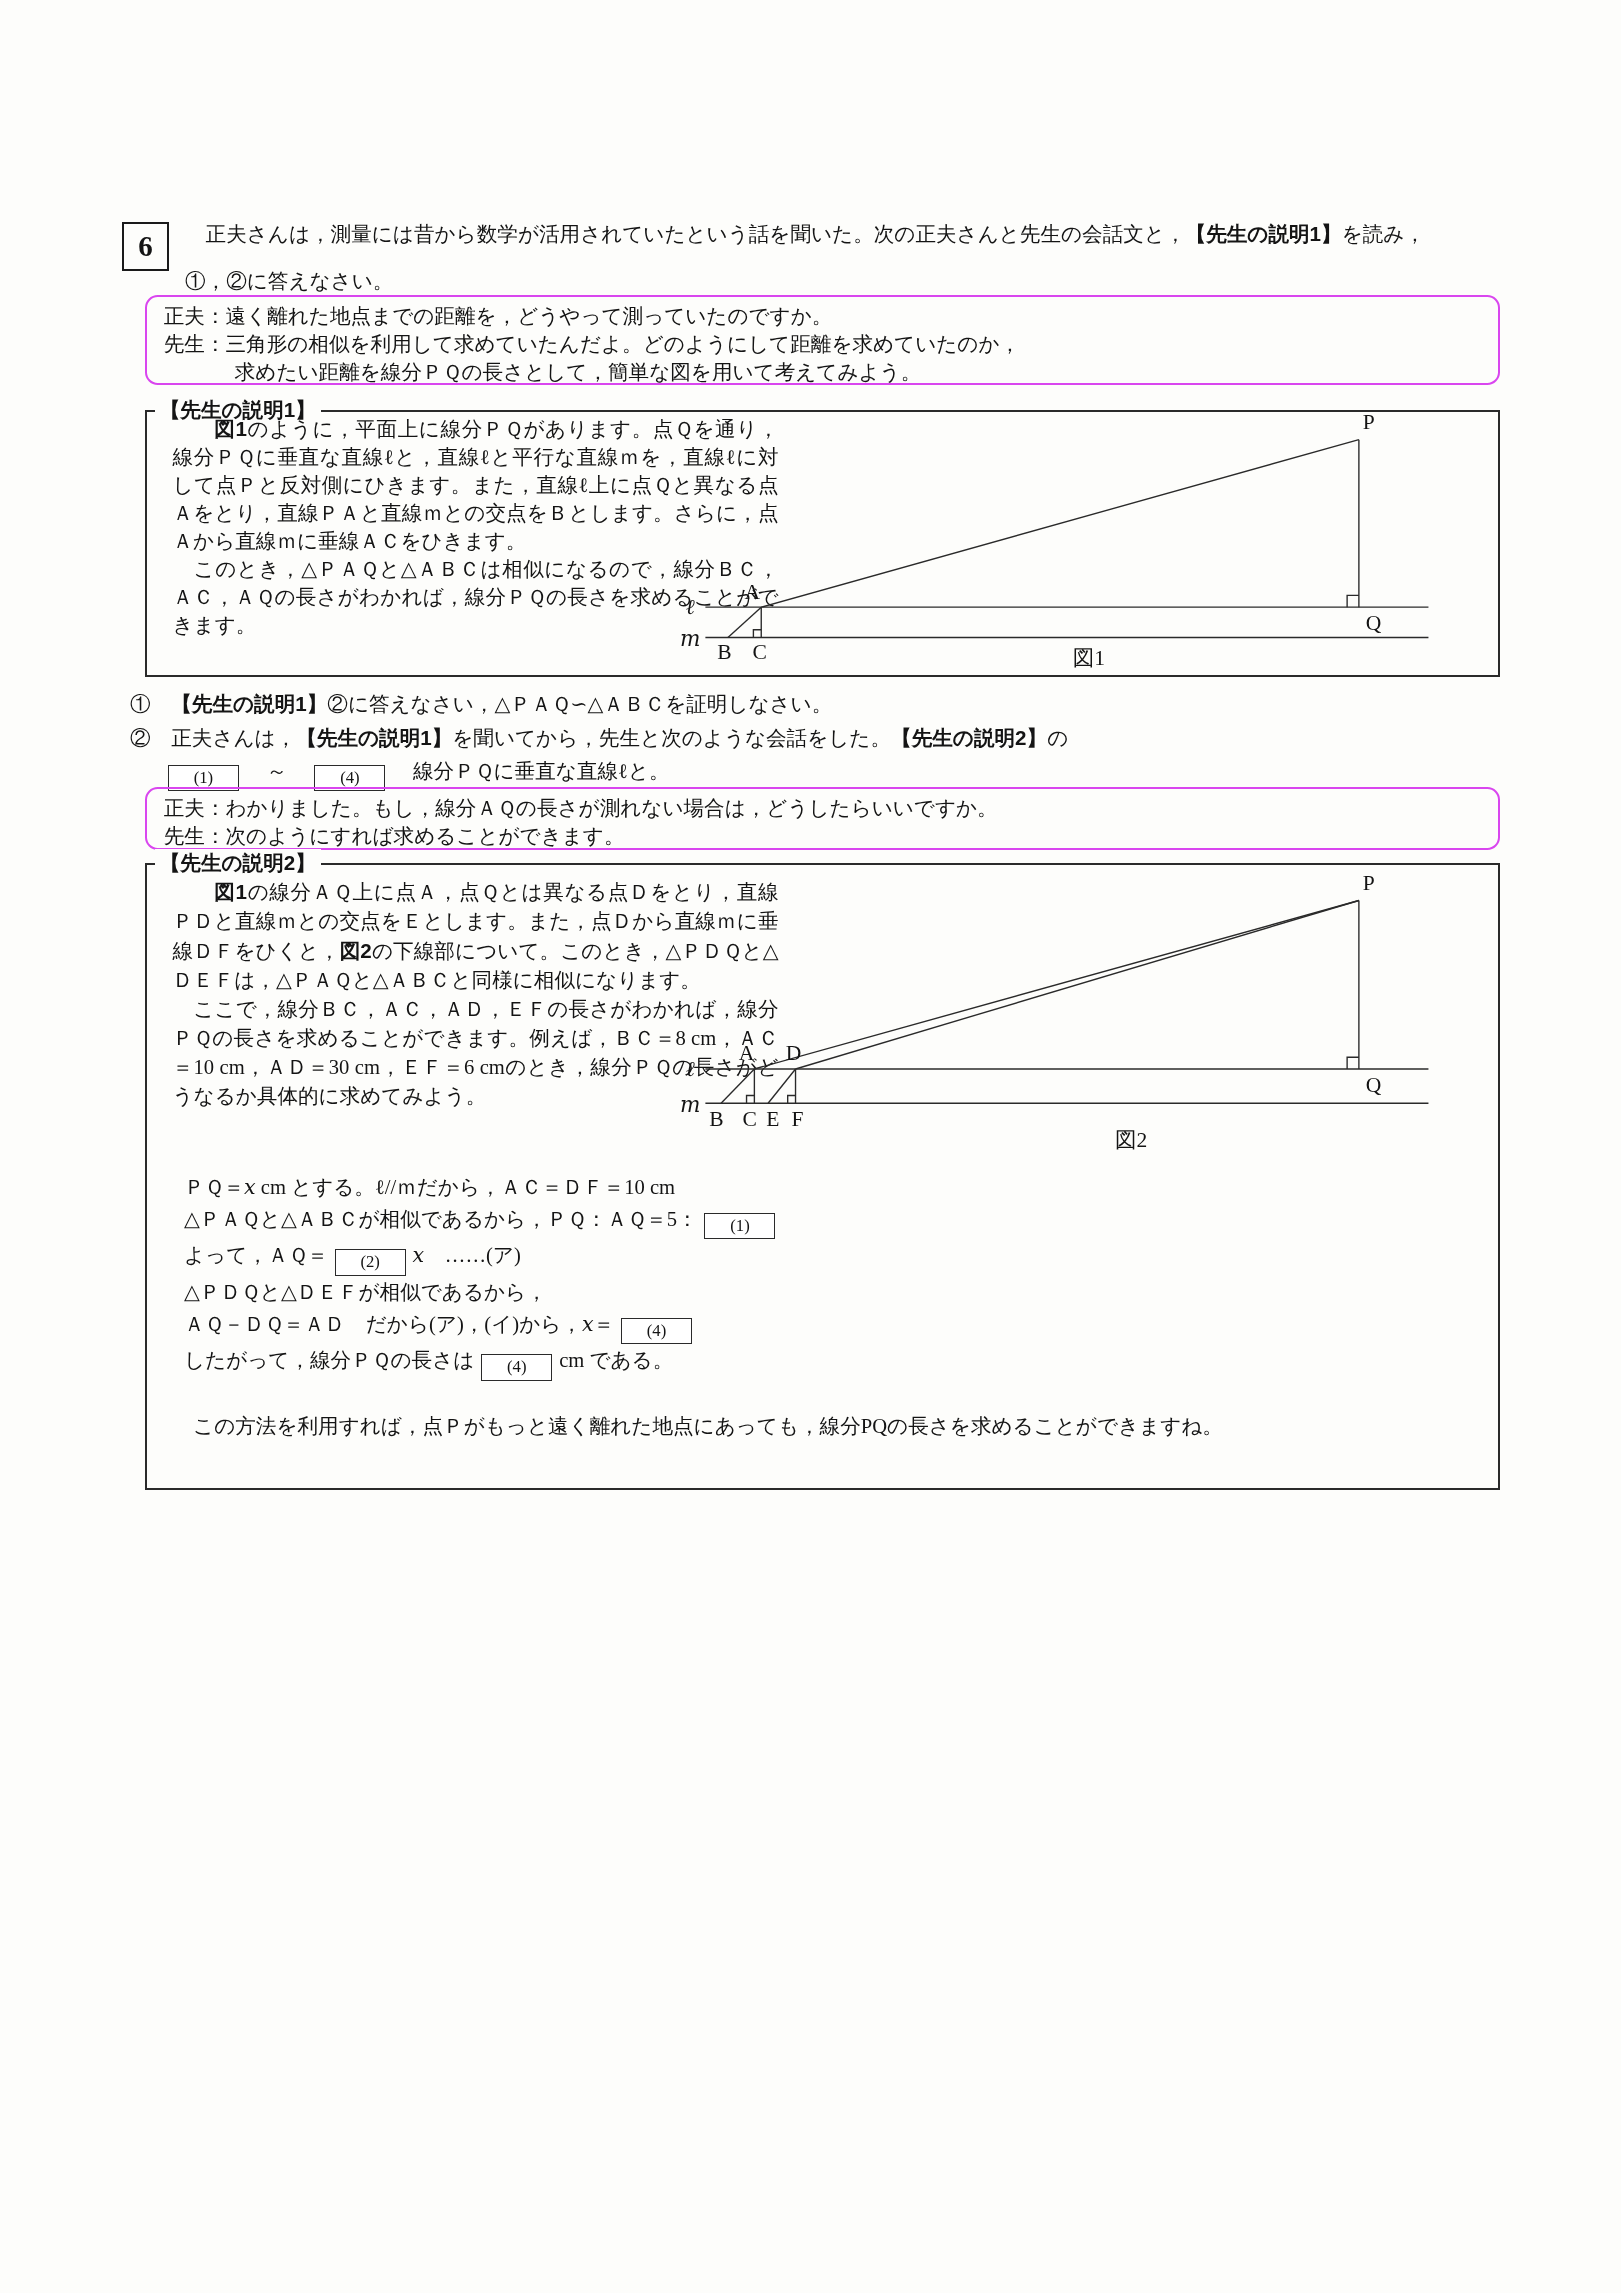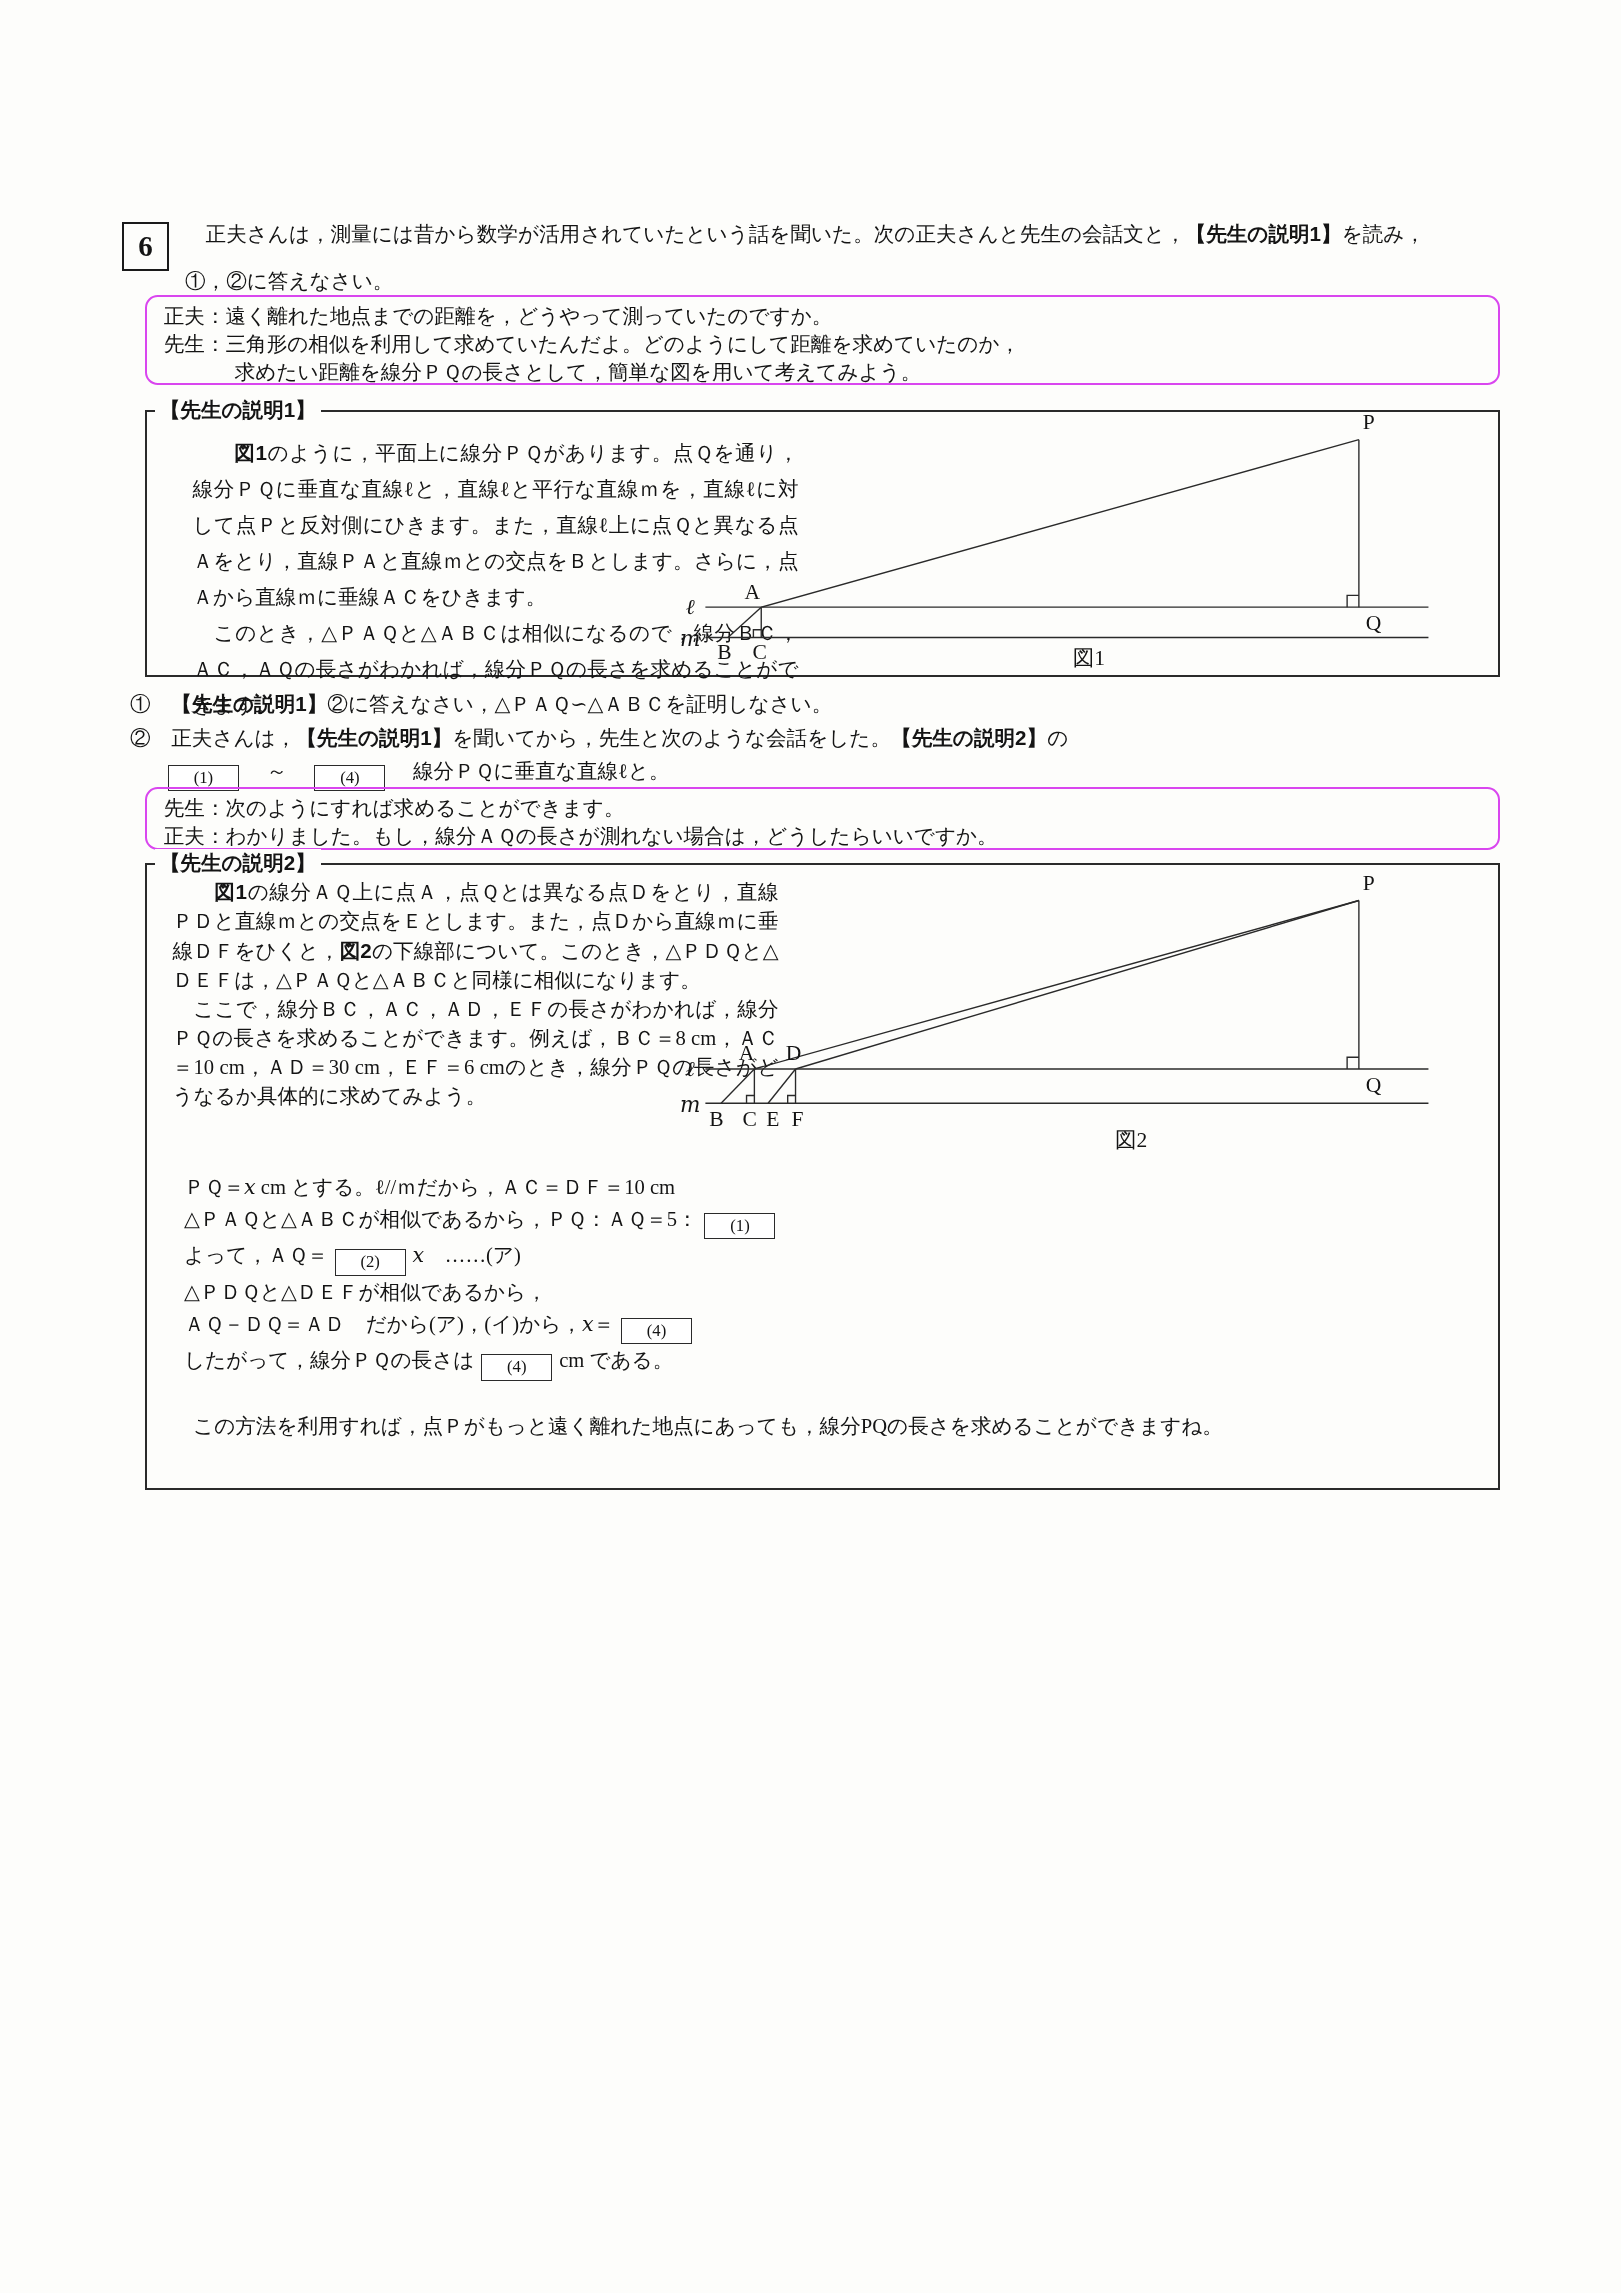--- a/index.html
+++ b/index.html
@@ -23,21 +23,21 @@
   .dlg2 { top:787px; height:63px; }
   .cont-indent { padding-left:3.45em; }
   .expbox { position:absolute; left:145px; width:1355px; border:2px solid #2a2a2a; }
   .exp1 { top:410px; height:267px; }
   .exp2 { top:863px; height:627px; }
   .exp-title {
     position:absolute; top:-15.7px; left:7.8px; background:#fdfdfb; padding:0 4.9px;
     font-weight:bold; font-family:"Liberation Sans","DejaVu Sans",sans-serif; font-size:20.6px;
   }
   .exp-text { position:absolute; left:25.5px; width:606px; text-align:justify; }
-  .exp1 .exp-text { top:23px; line-height:36px;margin-left:20px; }
+  .exp1 .exp-text { top:3px; line-height:28px; }
   .exp2 .exp-text { top:11.8px; line-height:29px; }
   .para { text-indent:1em; }
   .qblock { position:absolute; left:130px; top:687px; width:1372px; line-height:33px; }
   .qline2b { padding-left:31px; }
   .calc { position:absolute; left:37px; top:306px; width:1274px; line-height:32px; }
   .closing { position:absolute; left:25.5px; top:545px; width:1304px; line-height:33px; text-indent:1em; }
   .b { font-weight:bold; font-family:"Liberation Sans","DejaVu Sans",sans-serif; }
   .u { text-underline-offset:3.9px; }
   .v { font-style:italic; font-family:"DejaVu Serif","Liberation Serif",serif; }
   .abox {
@@ -94,22 +94,22 @@
     </svg>
   </div>
 
   <div class="qblock">
     <div><span>①　</span><span class="b">【先生の説明1】</span><span>②に答えなさい，△ＰＡＱ∽△ＡＢＣを証明しなさい。</span></div>
     <div><span>②　正夫さんは，</span><span class="b">【先生の説明1】</span><span>を聞いてから，先生と次のような会話をした。</span><span class="b">【先生の説明2】</span><span>の</span></div>
     <div class="qline2b"><span class="abox">(1)</span><span>　～　</span><span class="abox">(4)</span><span>　線分ＰＱに垂直な直線ℓと。</span></div>
   </div>
 
   <div class="roundbox dlg2">
+    <div>正夫：わかりました。もし，線分ＡＱの長さが測れない場合は，どうしたらいいですか。</div>
     <div>先生：次のようにすれば求めることができます。</div>
-    <div>正夫：わかりました。もし，線分ＡＱの長さが測れない場合は，どうしたらいいですか。</div>
   </div>
 
   <div class="expbox exp2">
     <div class="exp-title">【先生の説明2】</div>
     <div class="exp-text">
       <div class="para"><span>　</span><span class="b">図1</span><span>の線分ＡＱ上に点Ａ，点Ｑとは異なる点Ｄをとり，直線ＰＤと直線ｍとの交点をＥとします。また，点Ｄから直線ｍに垂線ＤＦをひくと，</span><span class="b">図2</span><span>の下線部について。このとき，△ＰＤＱと△ＤＥＦは，△ＰＡＱと△ＡＢＣと同様に相似になります。</span></div>
       <div><span>　ここで，線分ＢＣ，ＡＣ，ＡＤ，ＥＦの長さがわかれば，線分ＰＱの長さを求めることができます。例えば，ＢＣ＝8 cm，ＡＣ＝10 cm，ＡＤ＝30 cm，ＥＦ＝6 cmのとき，線分ＰＱの長さがどうなるか具体的に求めてみよう。</span></div>
     </div>
 
     <svg class="fig" style="left:529px; top:7.8px; width:774px; height:294px;font-size:21px" viewBox="0 0 790 300">

